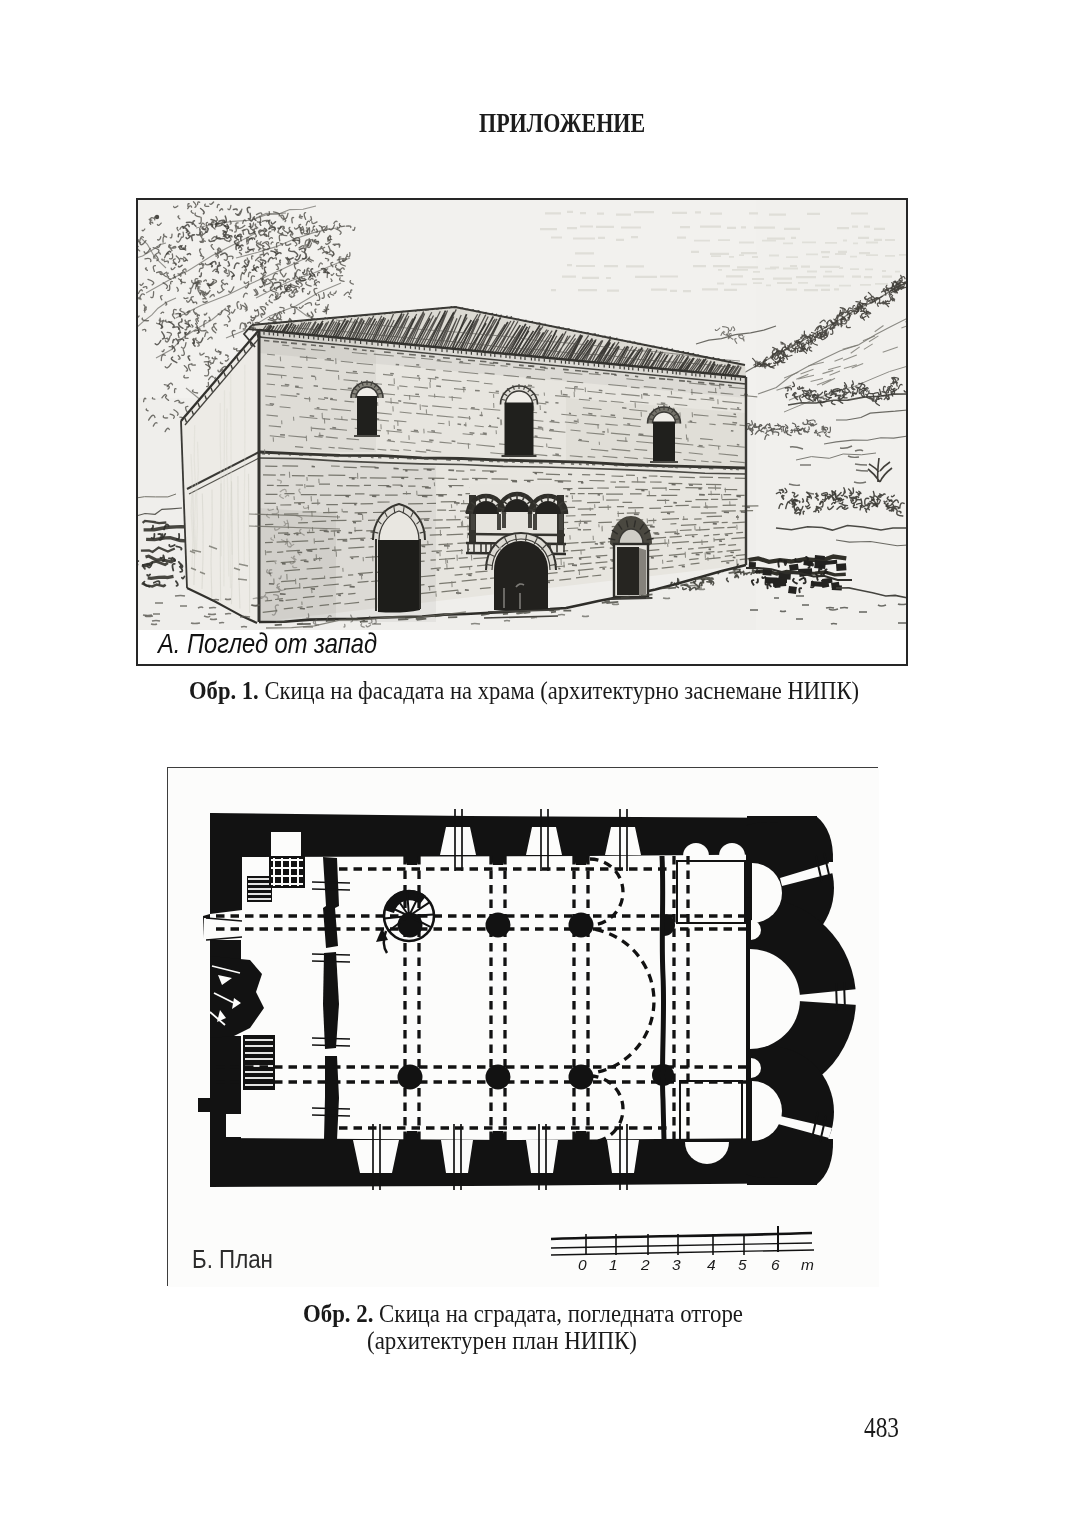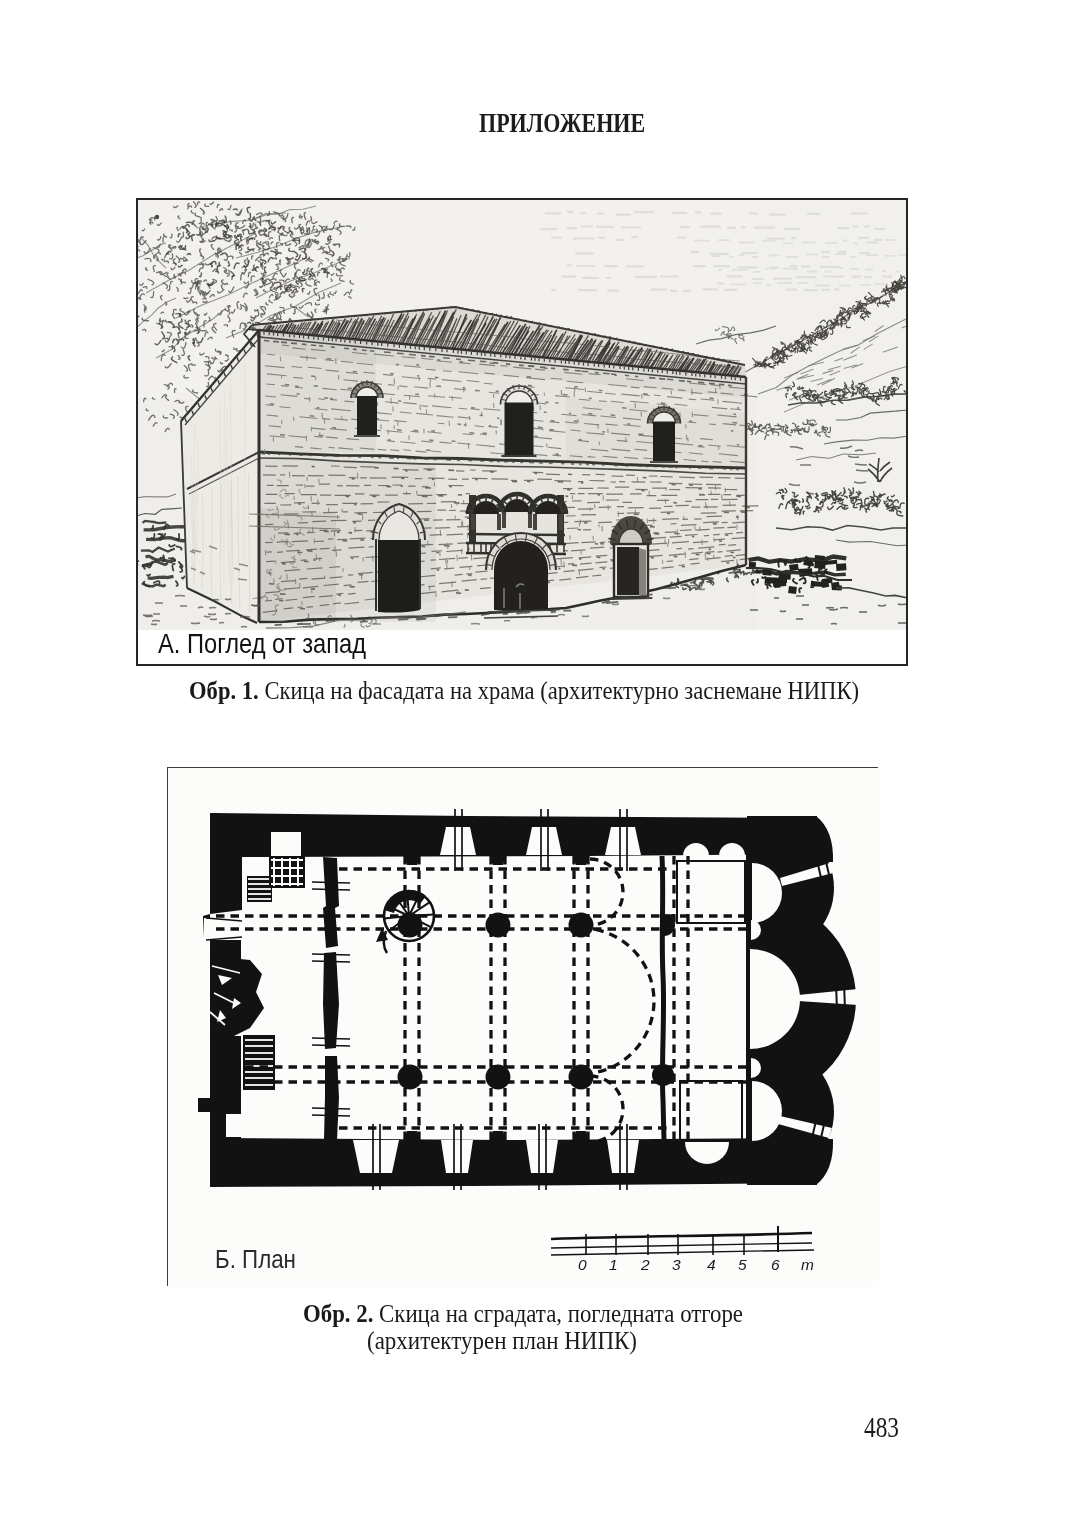--- a/index.html
+++ b/index.html
@@ -315,21 +315,21 @@
       <path d="M527 400q5 1 7 0" fill="none" stroke="#5d5c55" stroke-width="1.4" opacity=".7"></path>
       <path d="M167 429q6 0 10 0" fill="none" stroke="#5d5c55" stroke-width="1.4" opacity=".7"></path>
       <path d="M422 417q4 -1 7 0" fill="none" stroke="#5d5c55" stroke-width="1.4" opacity=".7"></path>
       <path d="M562 391q4 1 7 0" fill="none" stroke="#5d5c55" stroke-width="1.4" opacity=".7"></path>
       <path d="M130.0 430.0L155.6 429.6L178.3 427.9L203.7 422.2L228.1 421.6L256.0 419.0L281.8 419.1L303.6 417.1L330.0 414.0" fill="none" stroke="#6b6a62" stroke-width="1.3" opacity=".8"></path>
       <path d="M207.9 428.9q1.5 0.6 0.8 -2.6M225.6 425.8q-2.1 2.3 2.6 3.4M238.2 425.3q3.1 0.9 1.4 -3.8M170.8 420.0q2.7 0.9 1.6 -4.2M215.0 423.9q3.3 -0.2 -0.3 -6.8M232.9 425.3q5.8 0.4 0.6 -6.8M195.1 418.3q-2.4 -2.7 -4.5 4.9M230.2 427.5q0.3 2.8 4.4 -0.6M180.6 421.8q-2.4 -0.4 -0.5 5.7M177.8 423.2q-2.0 3.1 4.8 3.6" fill="none" stroke="#55544e" stroke-width="1.3" opacity="0.6" stroke-linecap="round"></path>
       <path d="M532.3 390.3l7.7 -0.6M567.8 380.3l5.5 -0.7M189.8 422.8l9.3 -0.8M210.1 421.2l11.8 -0.2M427.4 412.6l7.8 -0.0M595.6 374.7l9.2 -0.5M565.1 380.5l8.0 -0.6M279.8 420.8l8.7 -0.1M345.1 417.1l8.4 -1.5M139.8 423.9l11.0 -0.2M484.8 399.9l8.9 -1.3M381.4 415.5l9.4 -1.3M565.4 381.7l12.0 -1.4M470.4 405.0l11.9 -1.1M280.7 421.9l9.6 -1.3M413.4 412.7l10.4 -1.3M468.5 403.9l5.3 -1.1M504.8 397.8l11.7 -1.4M544.4 387.5l7.1 -1.4M465.8 404.9l5.7 -0.7M164.0 426.2l10.8 -0.4M596.7 371.7l7.9 -0.1M554.2 384.9l4.9 -0.8M388.1 415.2l6.3 -1.2M269.2 420.1l11.7 -1.2M223.9 424.2l5.0 -1.5M312.0 419.3l9.3 -0.2M560.3 381.0l10.4 -1.2M415.0 414.4l5.0 -0.7M567.4 380.5l9.1 -0.4M298.8 418.3l9.5 -1.5M565.7 381.2l8.4 -1.3M380.2 415.3l9.2 -1.4M262.1 421.5l10.2 -0.5M138.7 427.2l7.2 -0.5M592.6 375.1l6.9 -1.1M366.9 416.2l5.1 -0.6M525.3 390.4l8.9 -0.7M226.7 423.7l5.1 -0.3M160.9 426.1l6.2 -0.5" stroke="#44433c" stroke-width="1.8" fill="none" opacity=".8"></path>
       <rect x="2" y="432" width="768" height="34" fill="#ffffff"></rect>
       <rect x="1" y="1" width="770" height="466" fill="none" stroke="#262626" stroke-width="2"></rect>
     </svg></div>
-  <div class="abs" style="left:158px;top:628px;"><span class="sans" style="display:inline-block;white-space:nowrap;transform:scaleX(0.8455);transform-origin:0 0;">А. Поглед от запад</span></div>
+  <div class="abs" style="left:158px;top:628px;font-style:italic;"><span class="sans" style="display:inline-block;white-space:nowrap;transform:scaleX(0.8455);transform-origin:0 0;">А. Поглед от запад</span></div>
   <div class="abs" style="left:189px;top:676px;"><span class="cap" style="display:inline-block;white-space:nowrap;transform:scaleX(0.8696);transform-origin:0 0;"><b>Обр. 1.</b> Скица на фасадата на храма (архитектурно заснемане НИПК)</span></div>
   <div id="fig2" class="abs"><svg width="711" height="519" viewBox="0 0 711 519">
       <rect x="0" y="0" width="711" height="519" fill="#fcfcfb"></rect>
       <polygon points="42,45 300,48 648,50 649,86 420,88 73,89 42,92" fill="#121212"></polygon>
       <polygon points="42,370 350,372 649,370 648,415 300,418 42,419" fill="#121212"></polygon>
       <polygon points="42,45 74,48 74,142 42,146" fill="#121212"></polygon>
       <rect x="42" y="172" width="31" height="22" fill="#121212"></rect>
       <rect x="42" y="268" width="31" height="106" fill="#121212"></rect>
       <path d="M42 188l40 4 12 14-6 18 8 16-14 20-16 8-24 2z" fill="#121212"></path>
       <path d="M50 207l14 3-10 7z M66 230l7 5-9 6z M52 242l6 8-9 4z" fill="#fcfcfb"></path>
@@ -468,16 +468,16 @@
       <path d="M610 458v26" stroke="#121212" stroke-width="2"></path>
       <text x="410" y="502" font-family="Liberation Sans, sans-serif" font-size="15.5" font-style="italic" fill="#1a1a1a">0</text>
       <text x="441" y="502" font-family="Liberation Sans, sans-serif" font-size="15.5" font-style="italic" fill="#1a1a1a">1</text>
       <text x="473" y="502" font-family="Liberation Sans, sans-serif" font-size="15.5" font-style="italic" fill="#1a1a1a">2</text>
       <text x="504" y="502" font-family="Liberation Sans, sans-serif" font-size="15.5" font-style="italic" fill="#1a1a1a">3</text>
       <text x="539" y="502" font-family="Liberation Sans, sans-serif" font-size="15.5" font-style="italic" fill="#1a1a1a">4</text>
       <text x="570" y="502" font-family="Liberation Sans, sans-serif" font-size="15.5" font-style="italic" fill="#1a1a1a">5</text>
       <text x="603" y="502" font-family="Liberation Sans, sans-serif" font-size="15.5" font-style="italic" fill="#1a1a1a">6</text>
       <text x="633" y="502" font-family="Liberation Sans, sans-serif" font-size="15.5" font-style="italic" fill="#1a1a1a">m</text>
     </svg></div>
-  <div class="abs" style="left:215px;top:1245px;"><span class="sans2" style="display:inline-block;white-space:nowrap;transform:scaleX(0.8940);transform-origin:0 0;">Б. План</span></div>
+  <div class="abs" style="left:192px;top:1245px;"><span class="sans2" style="display:inline-block;white-space:nowrap;transform:scaleX(0.8940);transform-origin:0 0;">Б. План</span></div>
   <div class="abs" style="left:303px;top:1299px;text-decoration:underline;"><span class="cap" style="display:inline-block;white-space:nowrap;transform:scaleX(0.8777);transform-origin:0 0;"><b>Обр. 2.</b> Скица на сградата, погледната отгоре</span></div>
   <div class="abs" style="left:367px;top:1326px;"><span class="cap" style="display:inline-block;white-space:nowrap;transform:scaleX(0.8838);transform-origin:0 0;">(архитектурен план НИПК)</span></div>
   <div class="abs" style="left:864px;top:1410px;"><span class="pn" style="display:inline-block;white-space:nowrap;transform:scaleX(0.7778);transform-origin:0 0;">483</span></div>
 
 </body></html>

